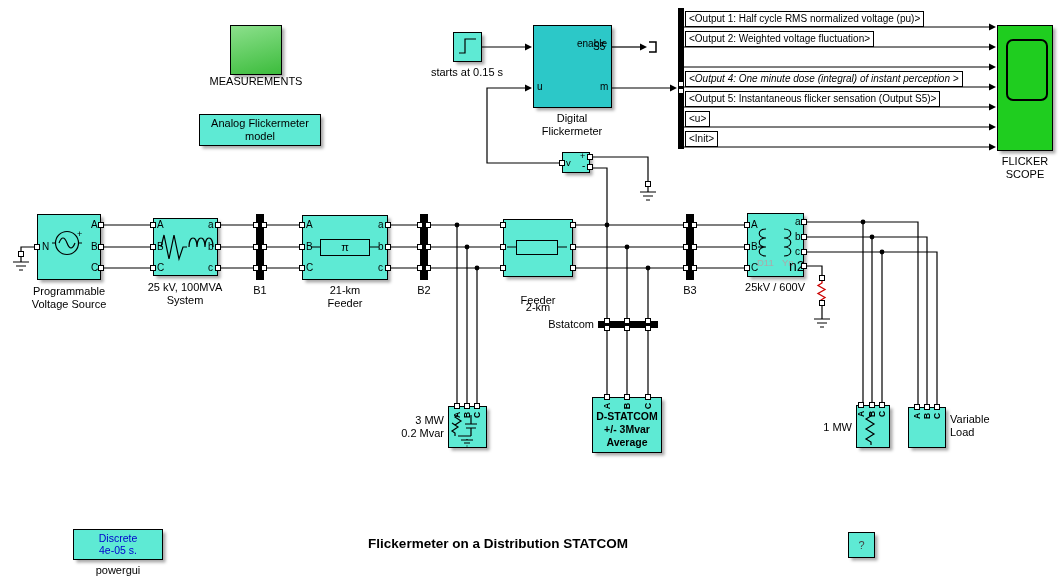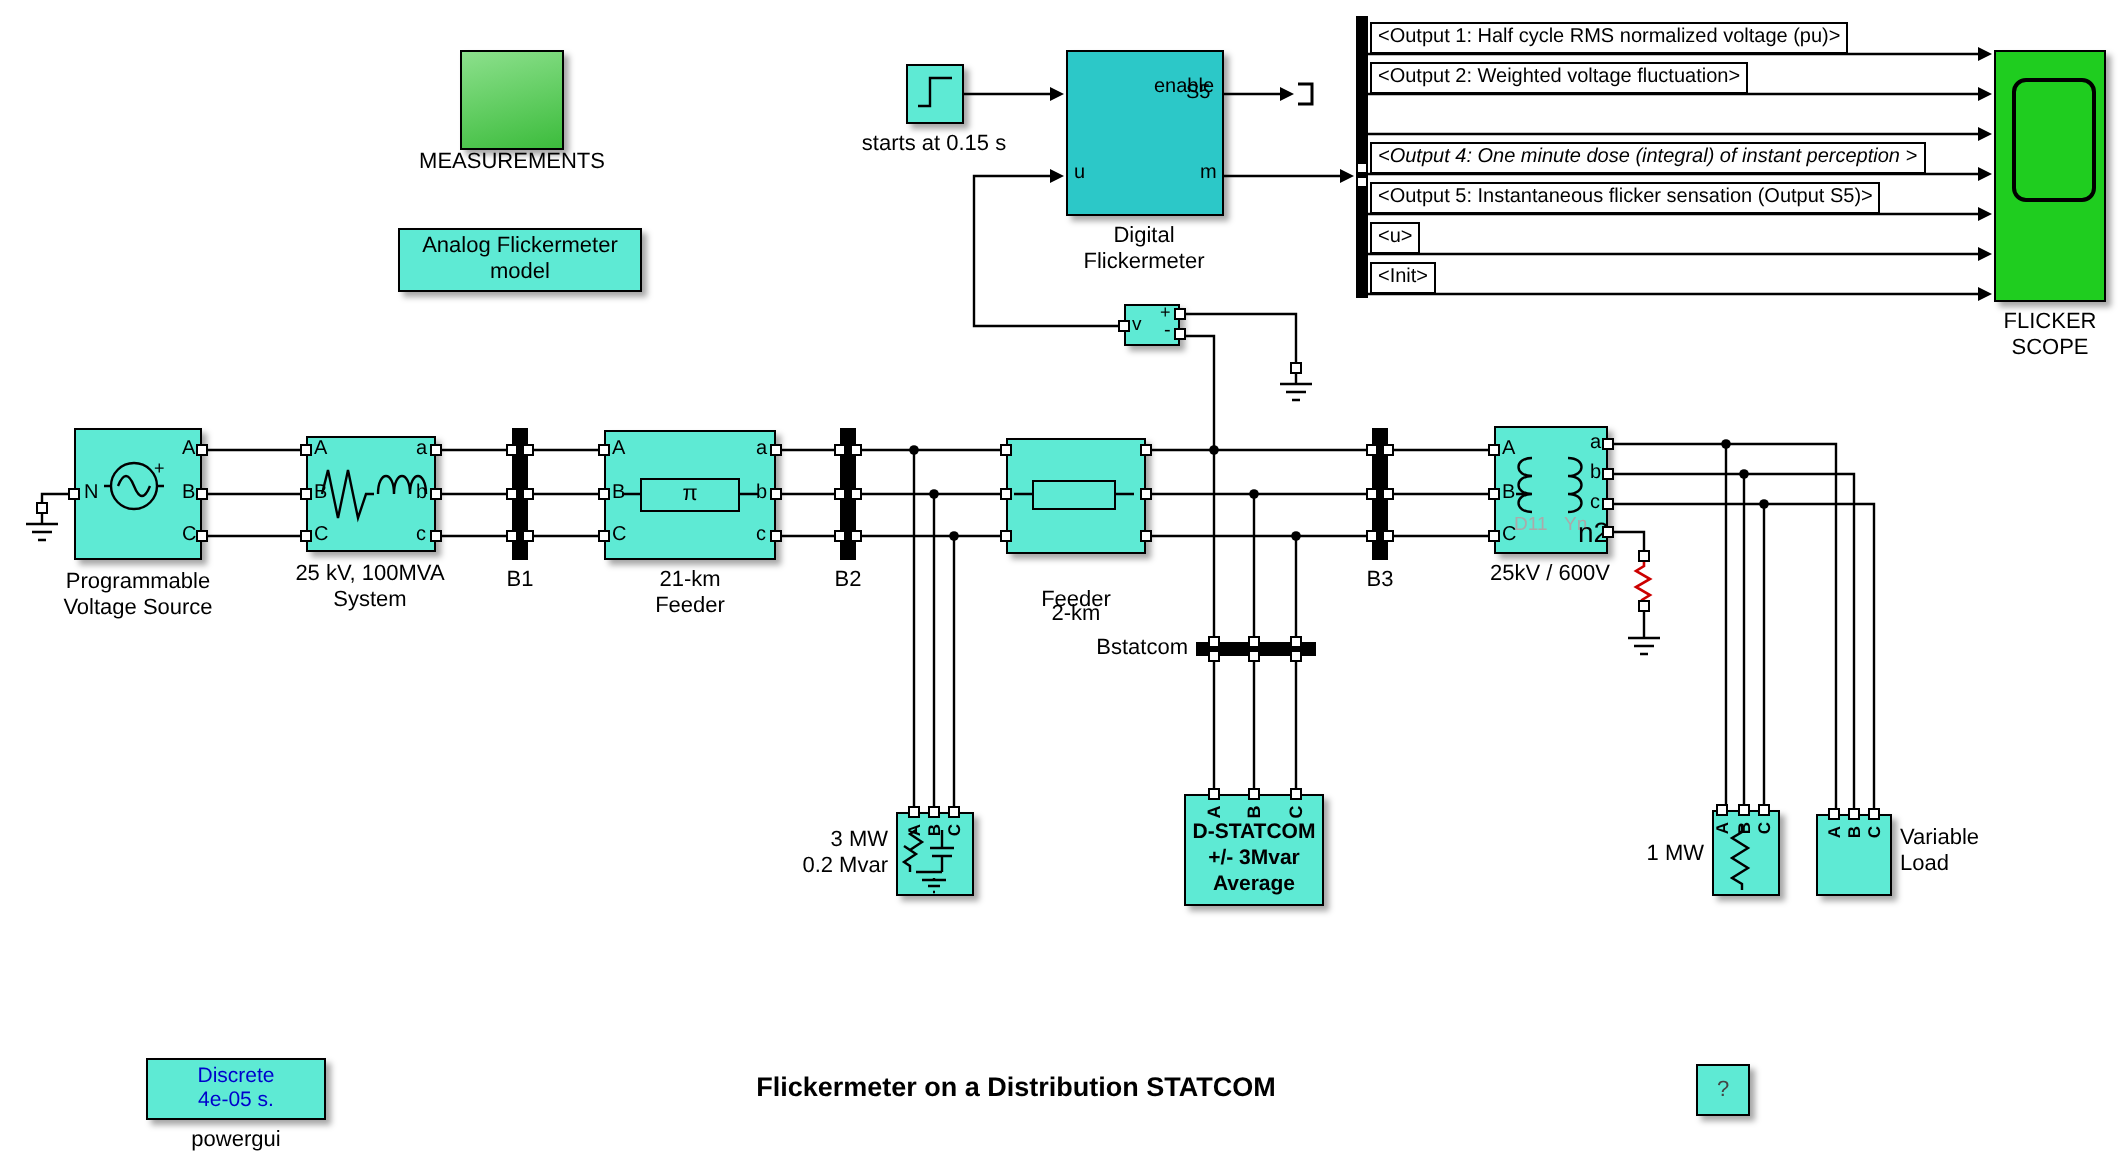--- a/index.html
+++ b/index.html
@@ -138,21 +138,21 @@
   <span class="rport" style="left:921px;top:411px;">B</span>
   <span class="rport" style="left:931px;top:411px;">C</span>
   <div class="txt" style="left:950px;top:413px;">Variable</div>
   <div class="txt" style="left:950px;top:426px;">Load</div>
 
   <div class="blk" style="left:73px;top:529px;width:90px;height:31px;border-width:1.5px;"></div>
   <div class="txt cap" style="left:73px;top:532px;width:90px;color:#0000cc;font-size:10.5px;">Discrete</div>
   <div class="txt cap" style="left:73px;top:544px;width:90px;color:#0000cc;font-size:10.5px;">4e-05 s.</div>
   <div class="txt cap" style="left:68px;top:564px;width:100px;">powergui</div>
 
-  <div class="txt cap" style="left:328px;top:537px;width:360px;font-weight:700;font-size:13.5px;">Flickermeter on a Distribution STATCOM</div>
+  <div class="txt cap" style="left:318px;top:537px;width:360px;font-weight:700;font-size:13.5px;">Flickermeter on a Distribution STATCOM</div>
   <div class="blk center2" style="left:848px;top:532px;width:27px;height:26px;">
     <span style="font-size:11px;color:#444;">?</span>
   </div>
 
   <svg id="wires" width="1064" height="588">
     <defs>
       <g id="pq">
           <rect x="-2.5" y="-2.5" width="5" height="5" fill="#fff" stroke="#000" stroke-width="1"></rect>
         </g>
       <g id="dot">

